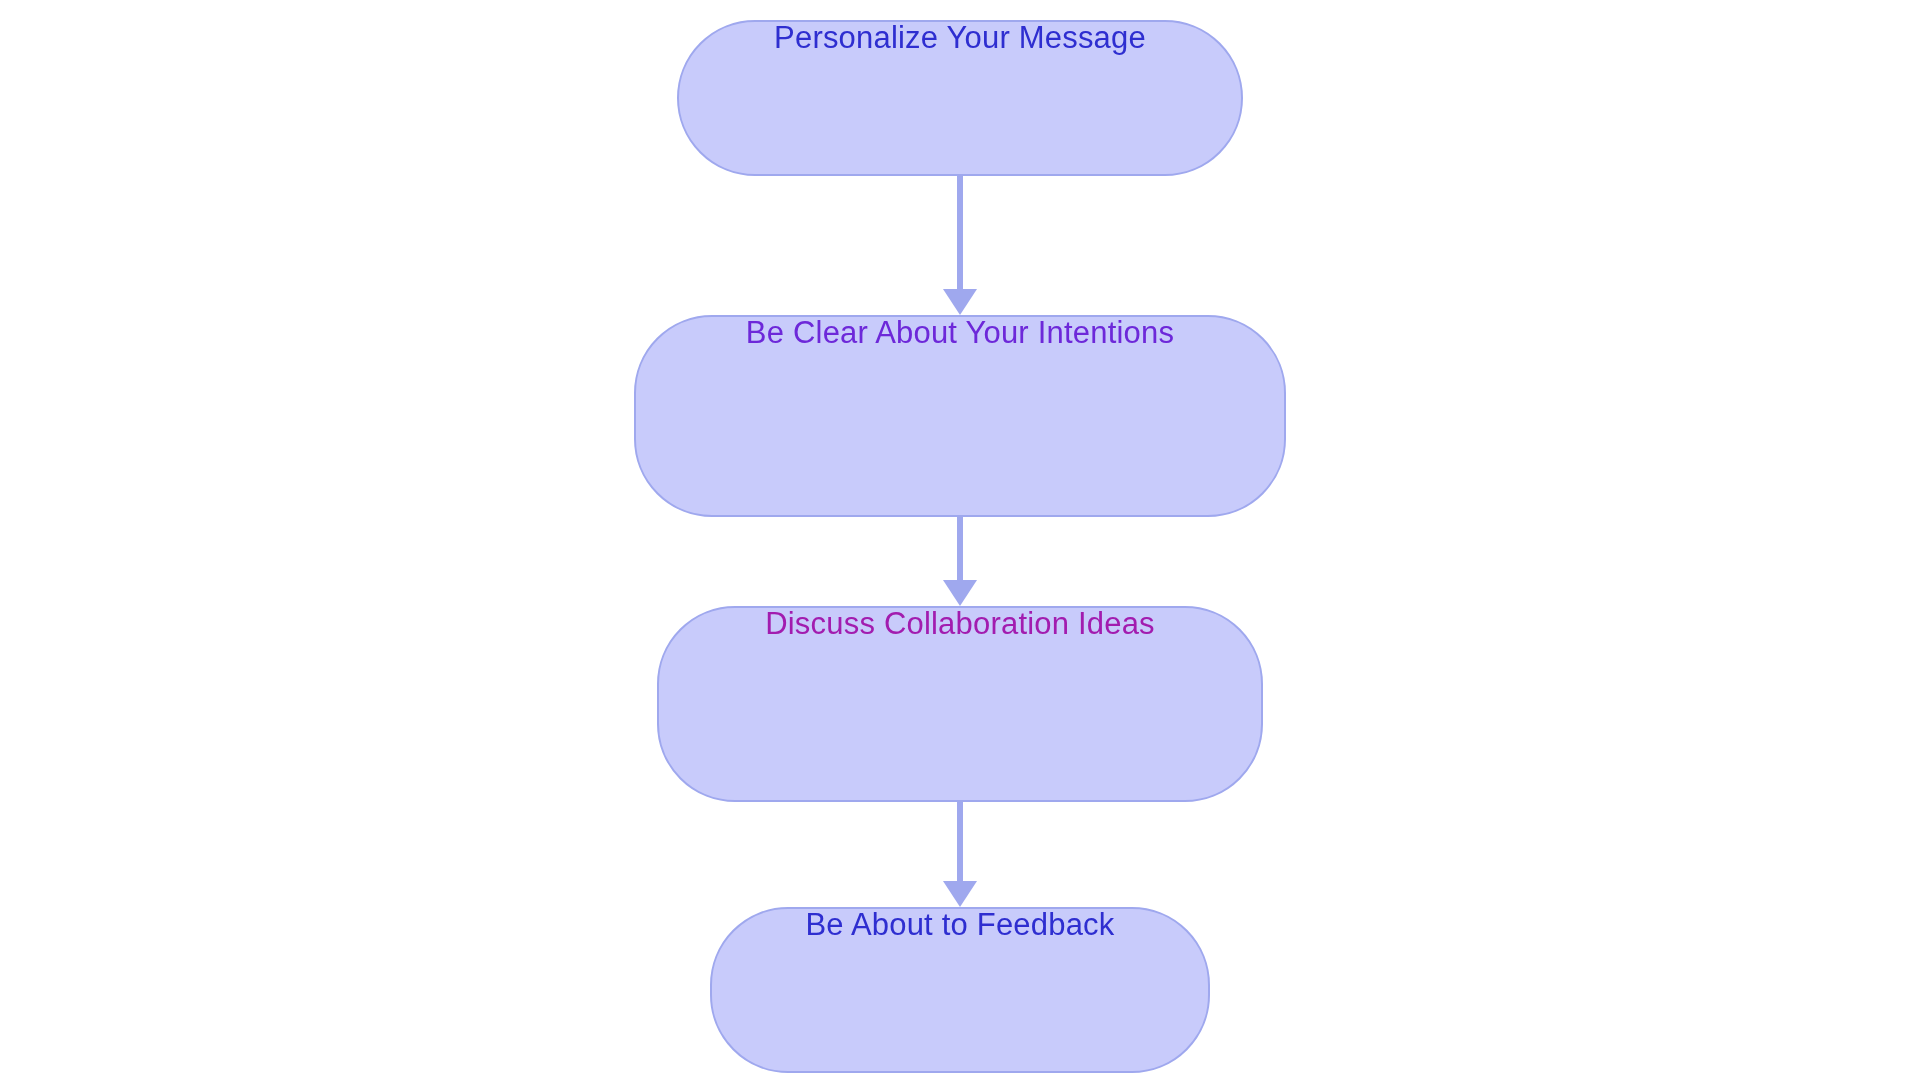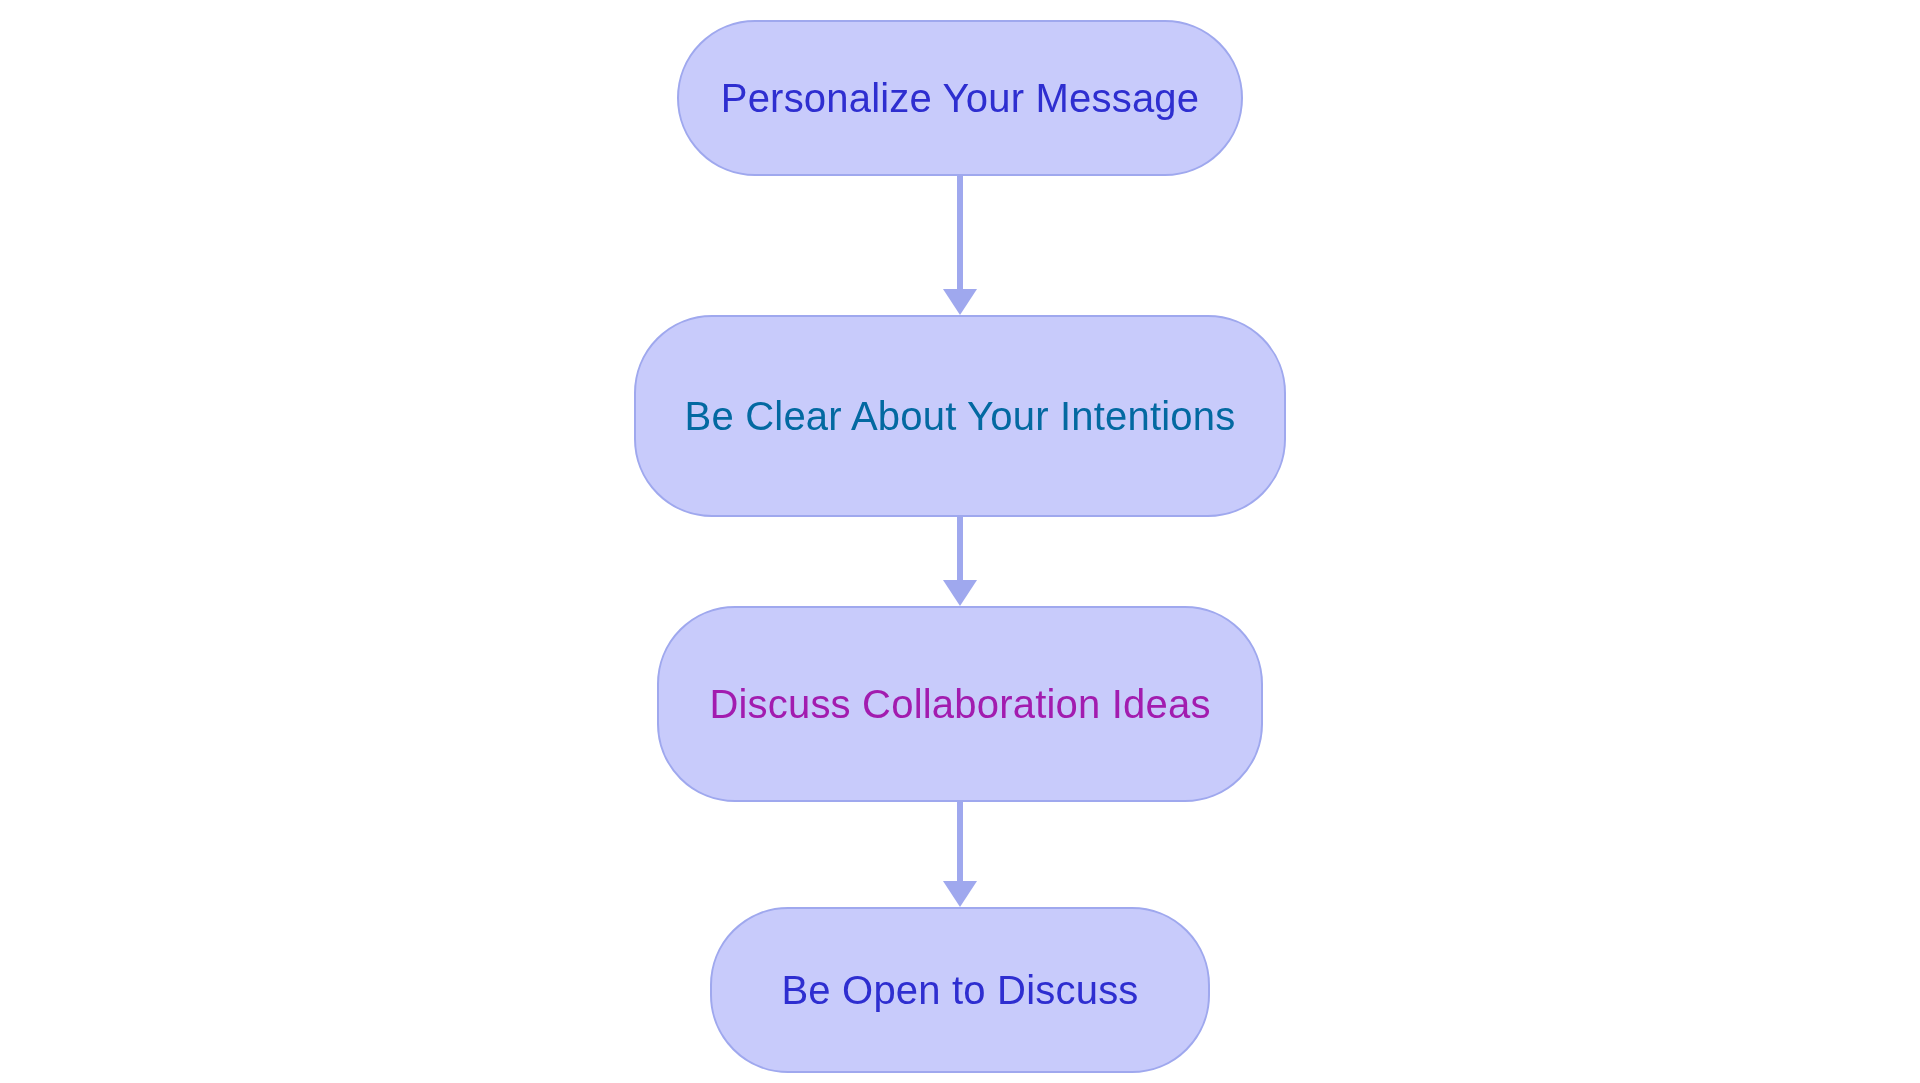--- a/index.html
+++ b/index.html
@@ -27,27 +27,26 @@
     width: 1920px;
     height: 1083px;
     display: flex;
     flex-direction: column;
     align-items: center;
     justify-content: flex-start;
   }
   .node {
     box-sizing: border-box;
     display: flex;
-    align-items: center;
     justify-content: center;
     background: #c8cbfb;
     border: 2px solid #737373;
     border-radius: 78px;
     color: #2e2ed0;
-    font-size: 40px;
+    font-size: 31px;
     font-weight: 400;
     letter-spacing: 0.2px;
     white-space: nowrap;
     line-height: 1;
   }
   .node-label {
     display: block;
     padding: 0 4px;
   }
   .connector {
@@ -91,36 +90,36 @@
 
     <div class="node" id="node-1" style="background: rgb(200, 203, 251); border-color: rgb(159, 168, 238); color: rgb(46, 46, 208);">
       <span class="node-label">Personalize Your Message</span>
     </div>
 
     <div class="connector" id="conn-1">
       <span class="stem" style="background: rgb(159, 168, 238);"></span>
       <span class="head" style="border-top-color: rgb(159, 168, 238);"></span>
     </div>
 
-    <div class="node" id="node-2" style="background: rgb(200, 203, 251); border-color: rgb(159, 168, 238); color: #0369a1;">
+    <div class="node" id="node-2" style="background: rgb(200, 203, 251); border-color: rgb(159, 168, 238); color: #6d28d9;">
       <span class="node-label">Be Clear About Your Intentions</span>
     </div>
 
     <div class="connector" id="conn-2">
       <span class="stem" style="background: rgb(159, 168, 238);"></span>
       <span class="head" style="border-top-color: rgb(159, 168, 238);"></span>
     </div>
 
     <div class="node" id="node-3" style="background: rgb(200, 203, 251); border-color: rgb(159, 168, 238); color: #a21caf;">
       <span class="node-label">Discuss Collaboration Ideas</span>
     </div>
 
     <div class="connector" id="conn-3">
       <span class="stem" style="background: rgb(159, 168, 238);"></span>
       <span class="head" style="border-top-color: rgb(159, 168, 238);"></span>
     </div>
 
     <div class="node" id="node-4" style="background: rgb(200, 203, 251); border-color: rgb(159, 168, 238); color: rgb(46, 46, 208);">
-      <span class="node-label">Be Open to Discuss</span>
+      <span class="node-label">Be About to Feedback</span>
     </div>
 
   </div>
 </div>
 
 </body></html>

